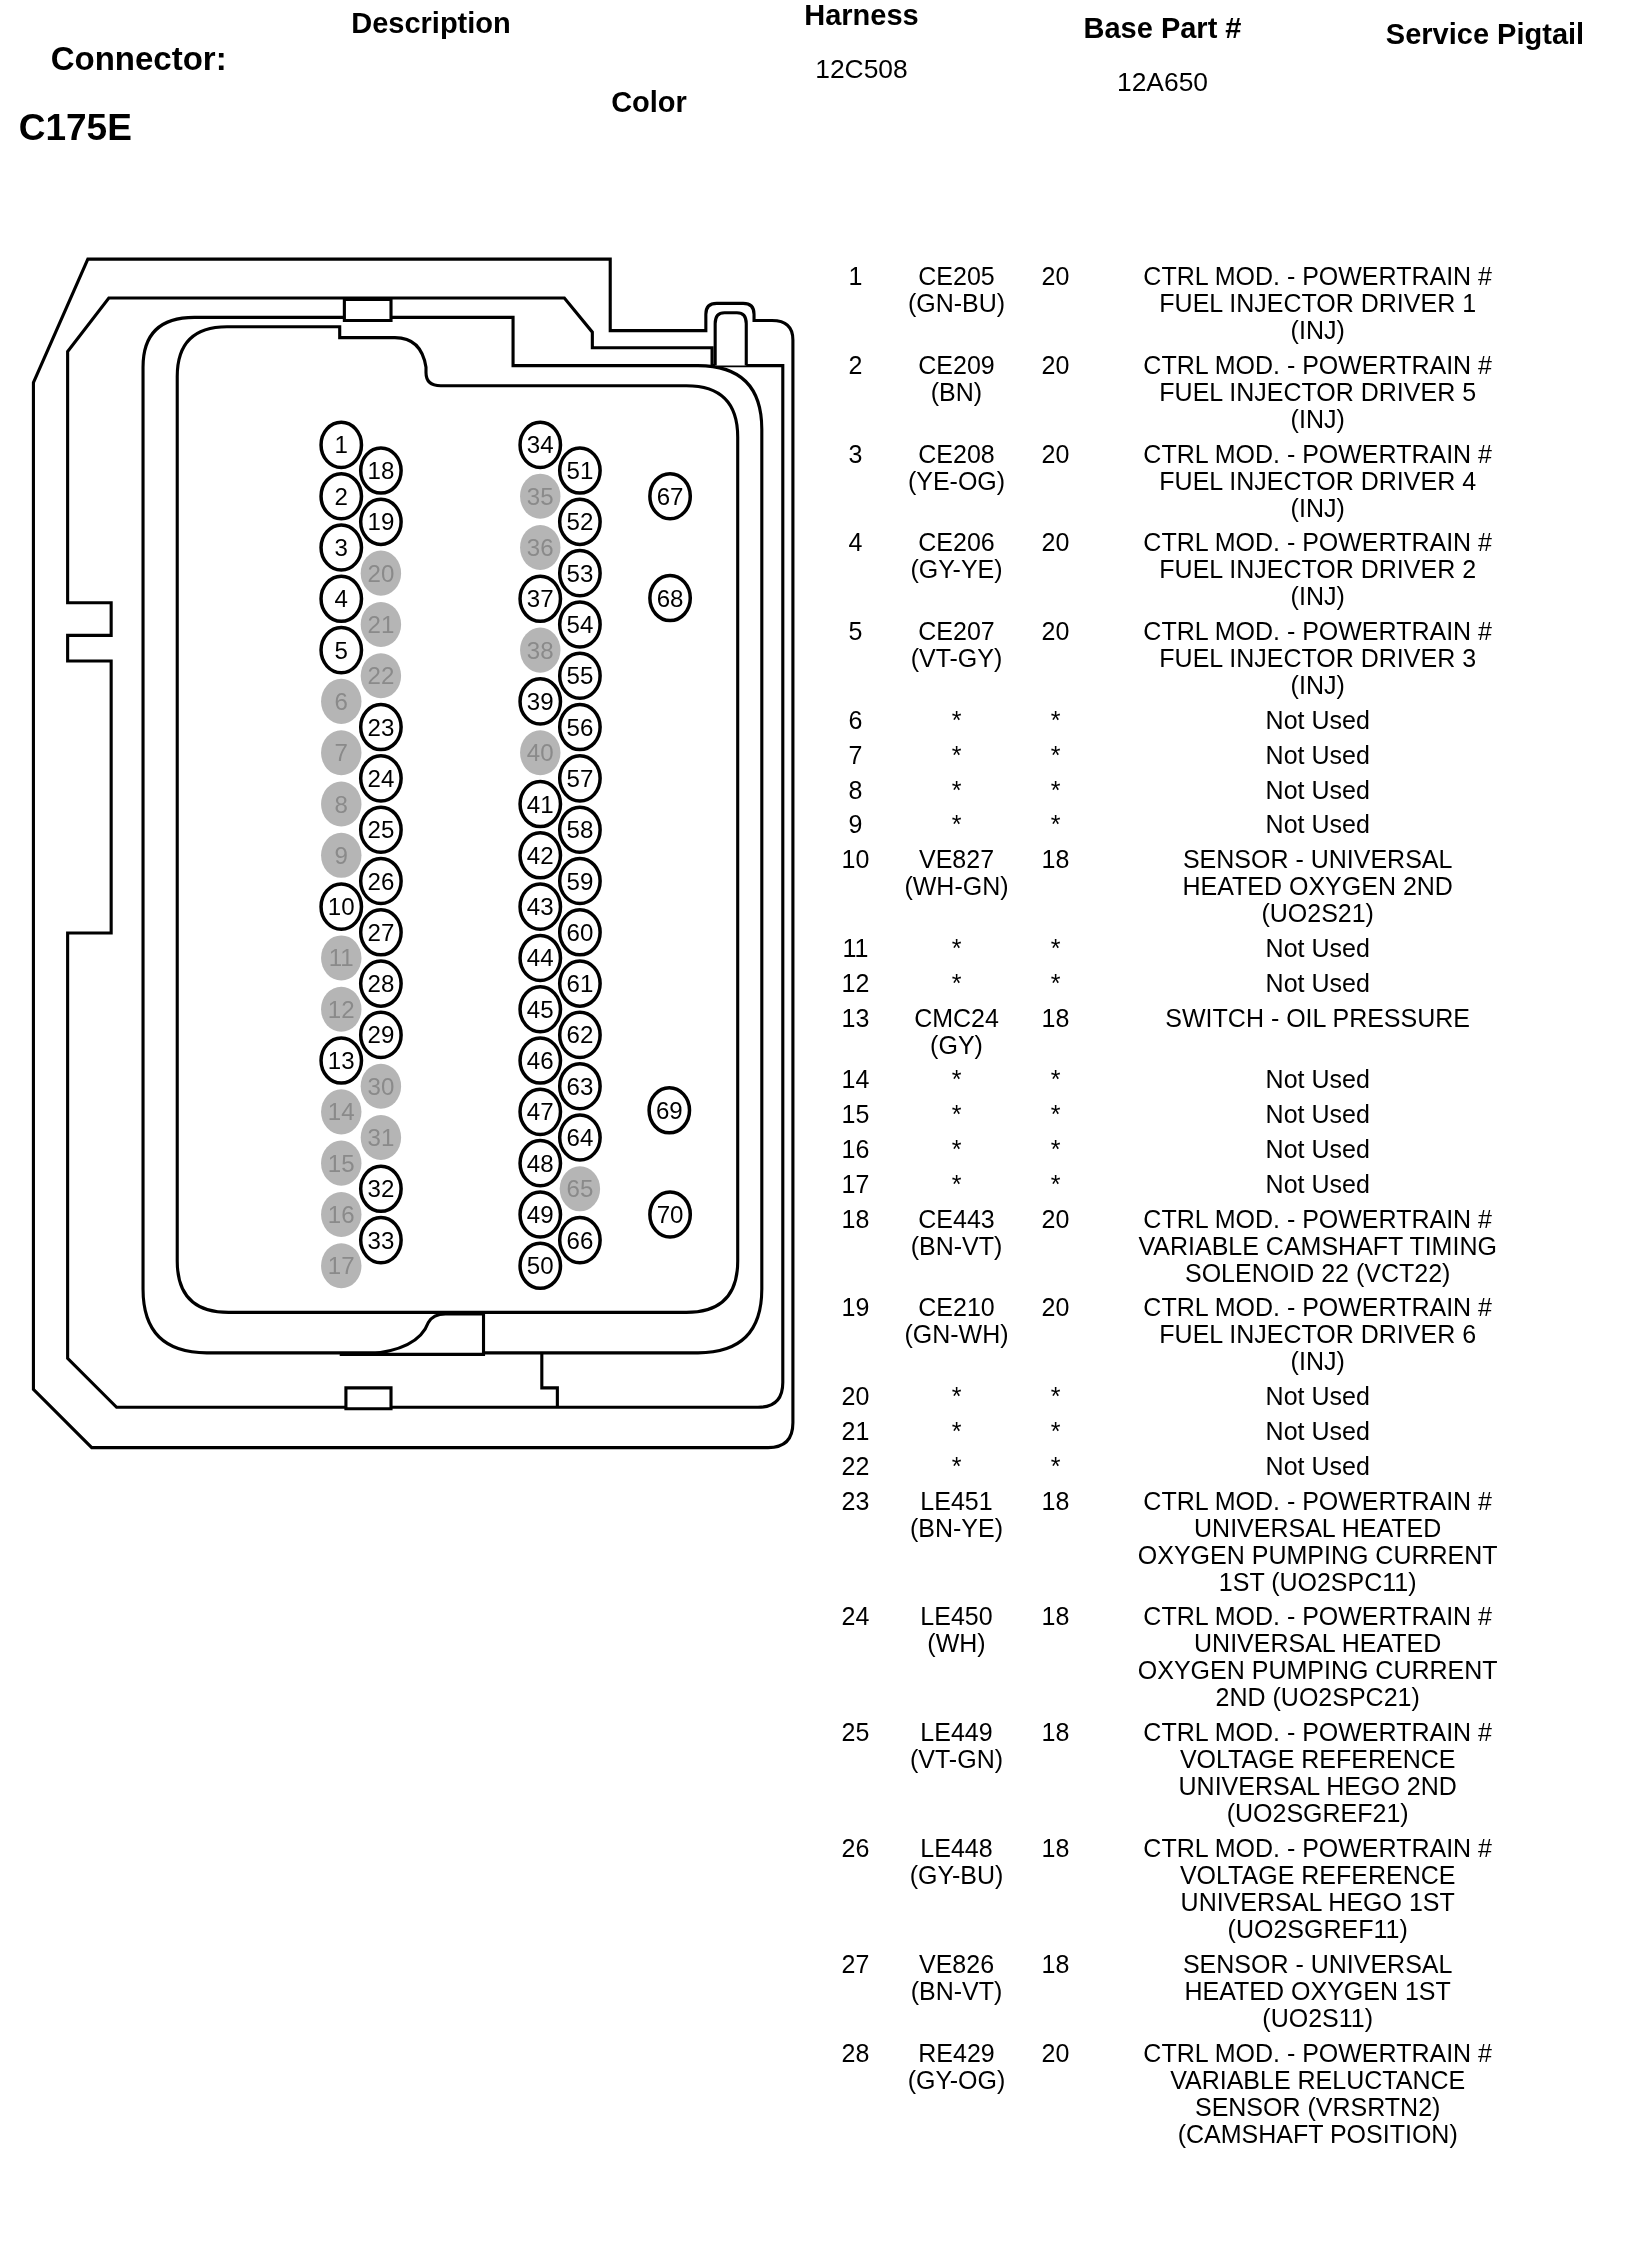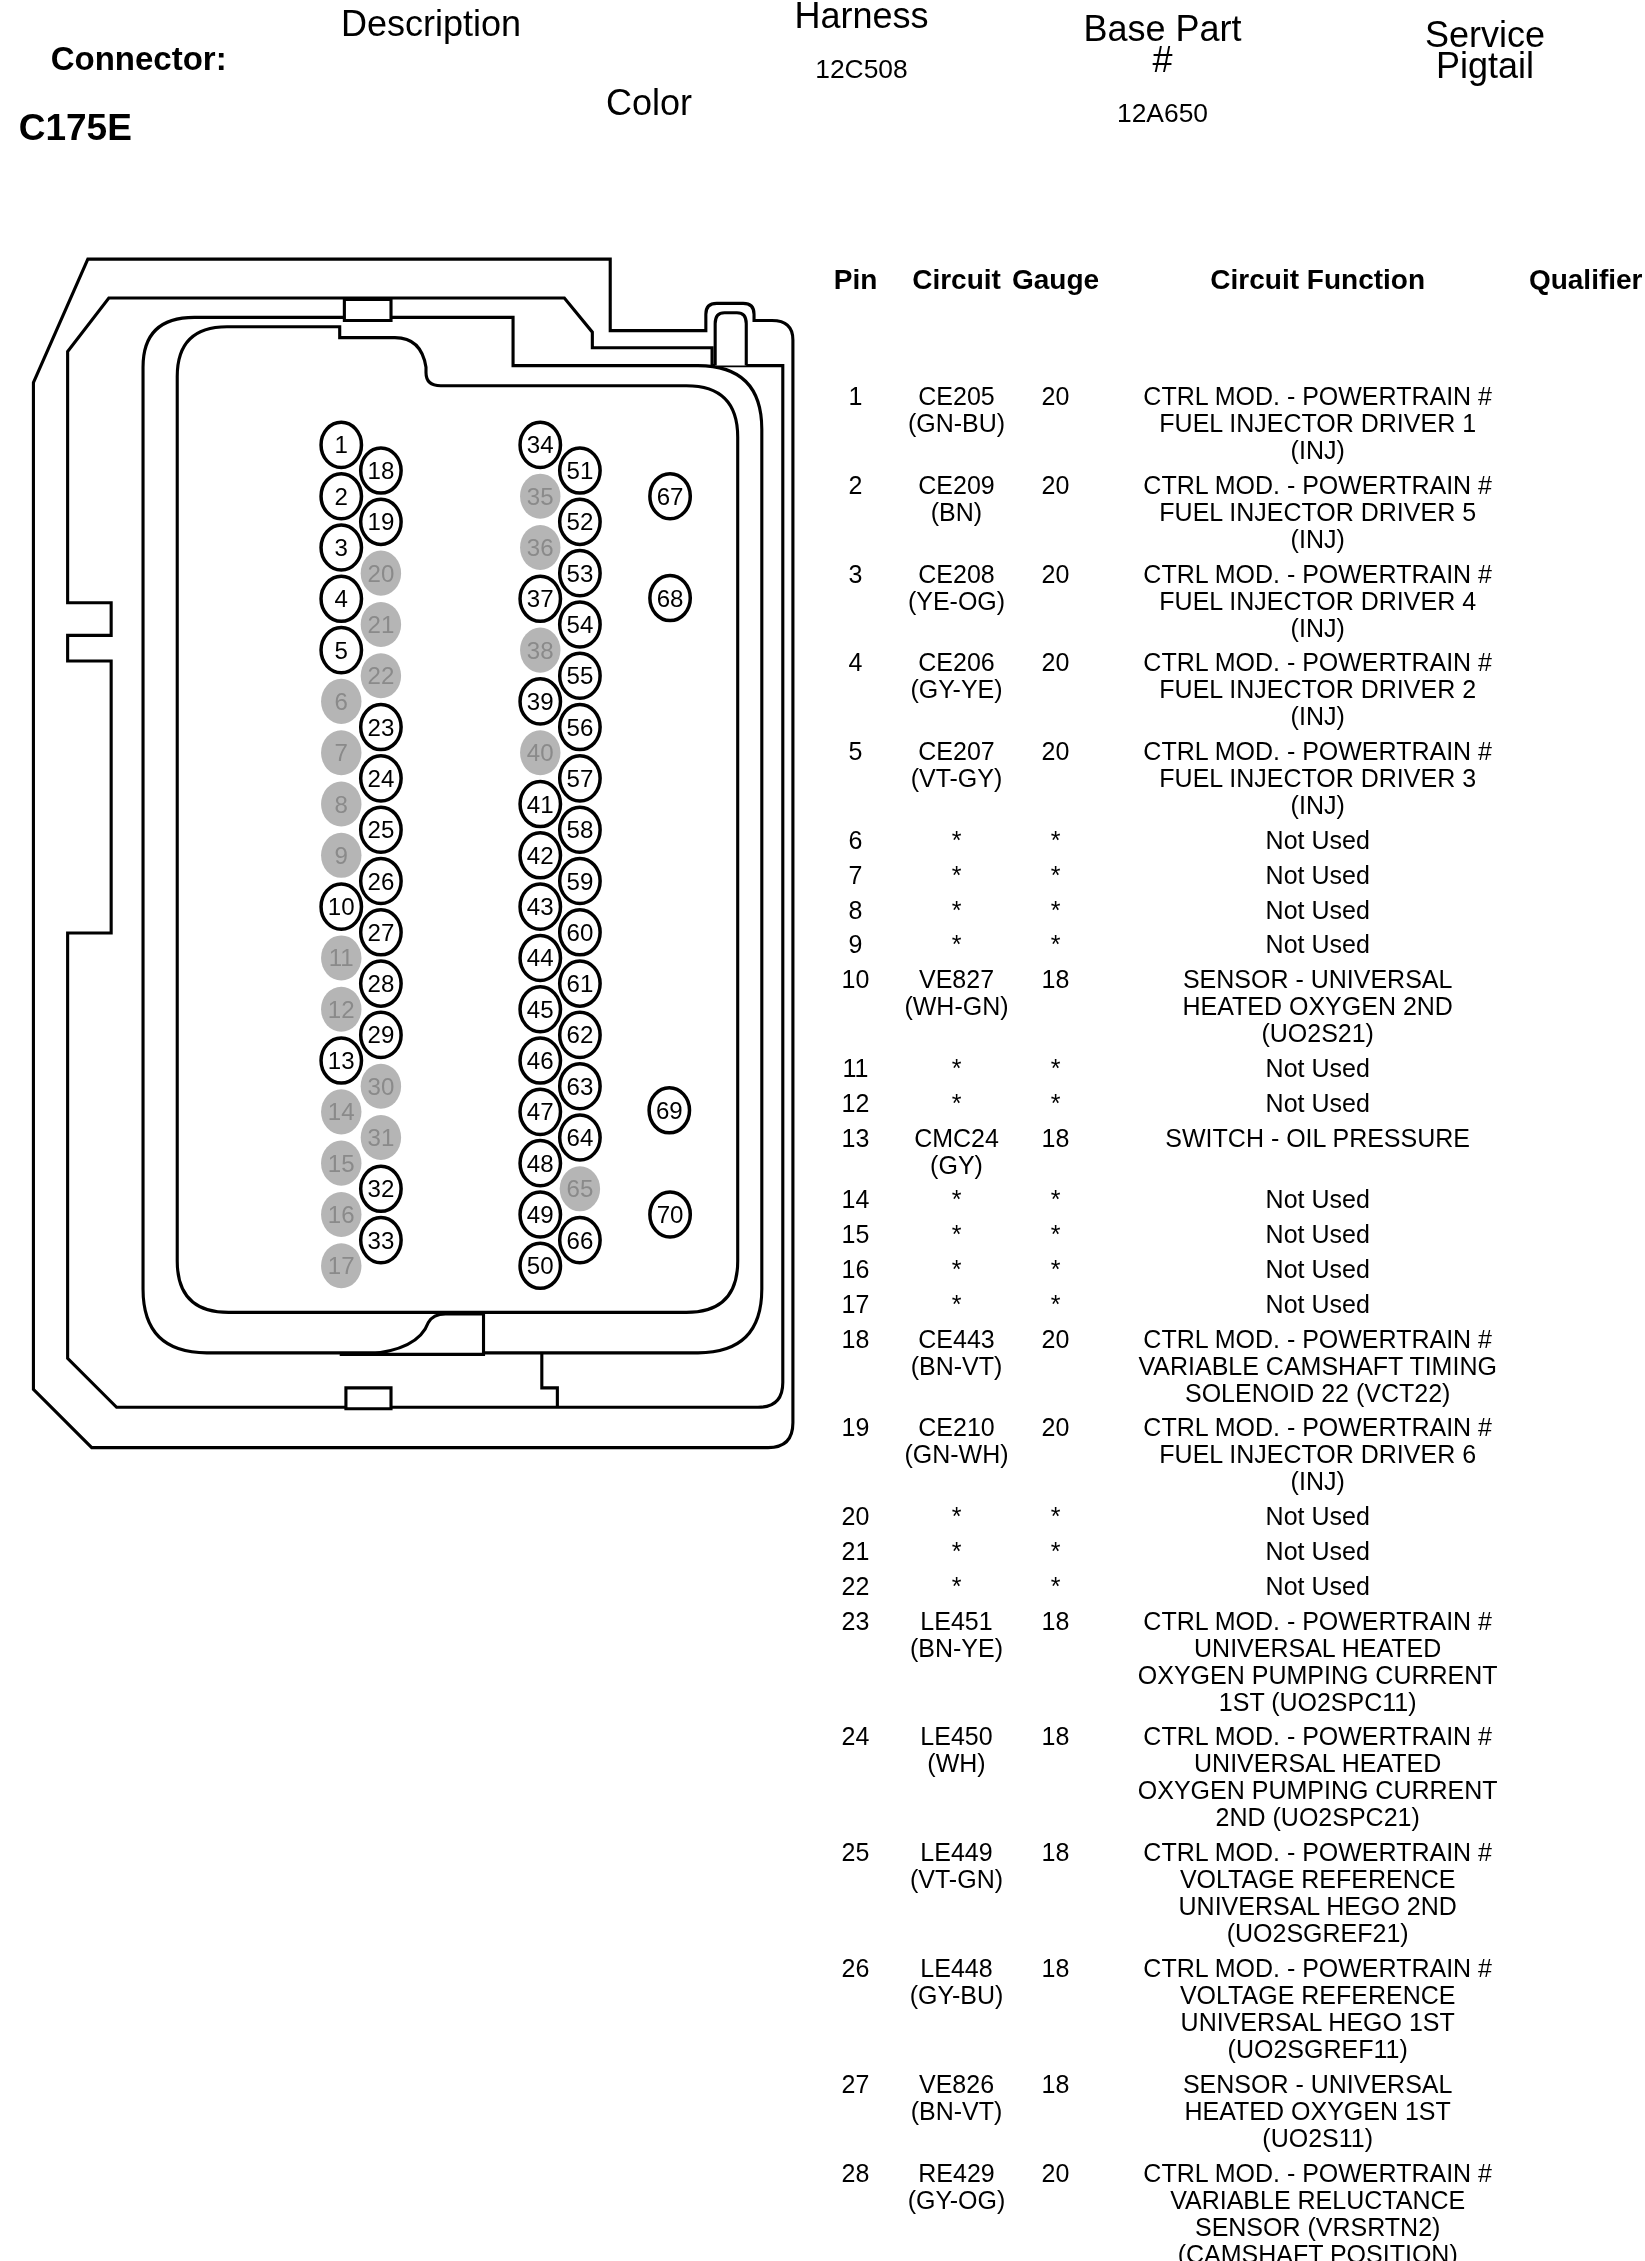--- a/index.html
+++ b/index.html
@@ -7,21 +7,21 @@
     width:1645px;height:2261px;position:relative;overflow:hidden;
     background:#ffffff;color:#000;
     font-family:"Liberation Sans","DejaVu Sans",sans-serif;
     -webkit-font-smoothing:antialiased;
   }
   .abs{position:absolute;}
   
   .connector-label{left:18.7px;top:40px;font-size:33px;font-weight:bold;margin-left:32px;}
   .connector-id{left:18.7px;top:107px;font-size:37px;font-weight:bold;}
   .hcol{position:absolute;text-align:center;}
-  .hcol .h{font-size:36px;font-weight:normal;line-height:31px;}
+  .hcol .h{font-size:29px;font-weight:bold;line-height:31px;}
   .hcol .v{font-size:26.4px;line-height:36px;white-space:pre-line;margin-top:20px;}
   #col-desc{left:299px;top:7.8px;width:264px;}
   #col-color{left:579px;top:87px;width:140px;}
   #col-harness{left:778px;top:0;width:167px;}
   #col-base{left:1069px;top:13px;width:187px;}
   #col-pigtail{left:1376px;top:19px;width:218px;}
   
   #diagram-svg{position:absolute;left:0;top:0;}
   
   #pin-table{position:absolute;left:809px;top:263px;width:837px;}
@@ -222,27 +222,20 @@
       <ellipse cx="862" cy="769" rx="26" ry="29" fill="#ffffff" stroke="#000000" stroke-width="4.5"></ellipse>
       <text x="862" y="780" fill="#000000">68</text>
       <ellipse cx="861" cy="1428" rx="26" ry="29" fill="#ffffff" stroke="#000000" stroke-width="4.5"></ellipse>
       <text x="861" y="1439" fill="#000000">69</text>
       <ellipse cx="862" cy="1562" rx="26" ry="29" fill="#ffffff" stroke="#000000" stroke-width="4.5"></ellipse>
       <text x="862" y="1573" fill="#000000">70</text>
     </g>
 </svg>
 
 <div id="pin-table">
-  <div class="trow thead">
-    <div class="c-pin">Pin</div>
-    <div class="c-circuit">Circuit</div>
-    <div class="c-gauge">Gauge</div>
-    <div class="c-func" style="text-align:center;">Circuit Function</div>
-    <div class="c-qual">Qualifier</div>
-  </div>
   <div id="table-body">
       <div class="trow">
         <div class="c-pin">1</div>
         <div class="c-circuit">CE205
 (GN-BU)</div>
         <div class="c-gauge">20</div>
         <div class="c-func">CTRL MOD. - POWERTRAIN #
 FUEL INJECTOR DRIVER 1
 (INJ)</div>
         <div class="c-qual"></div>

